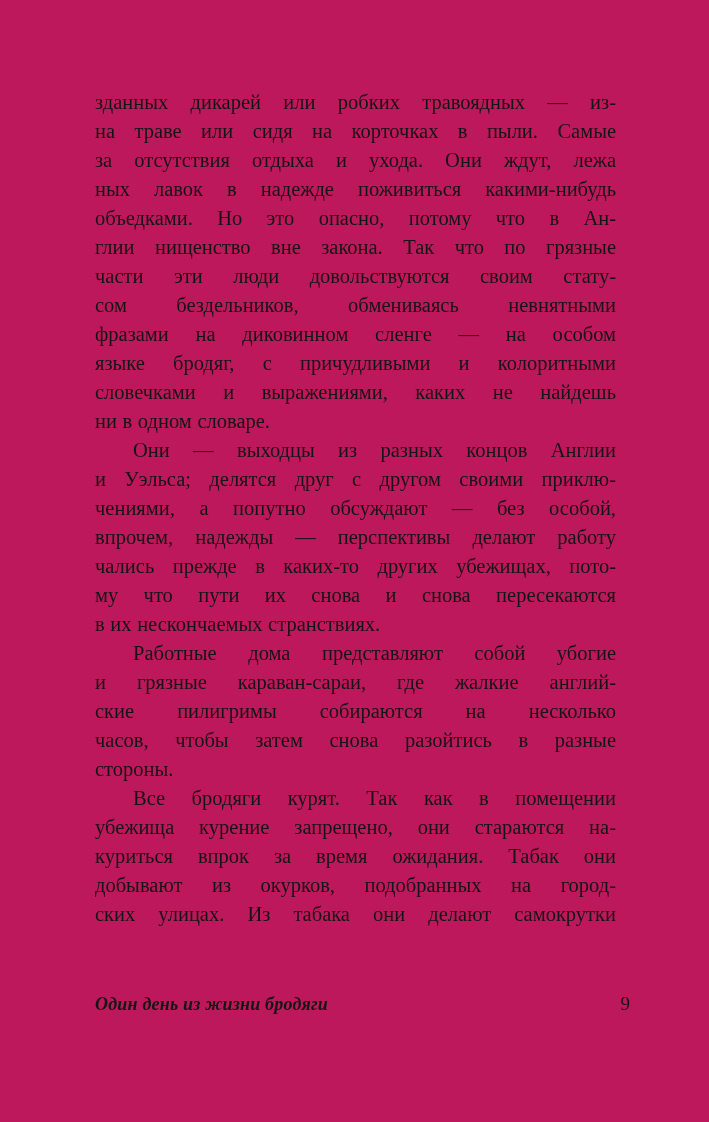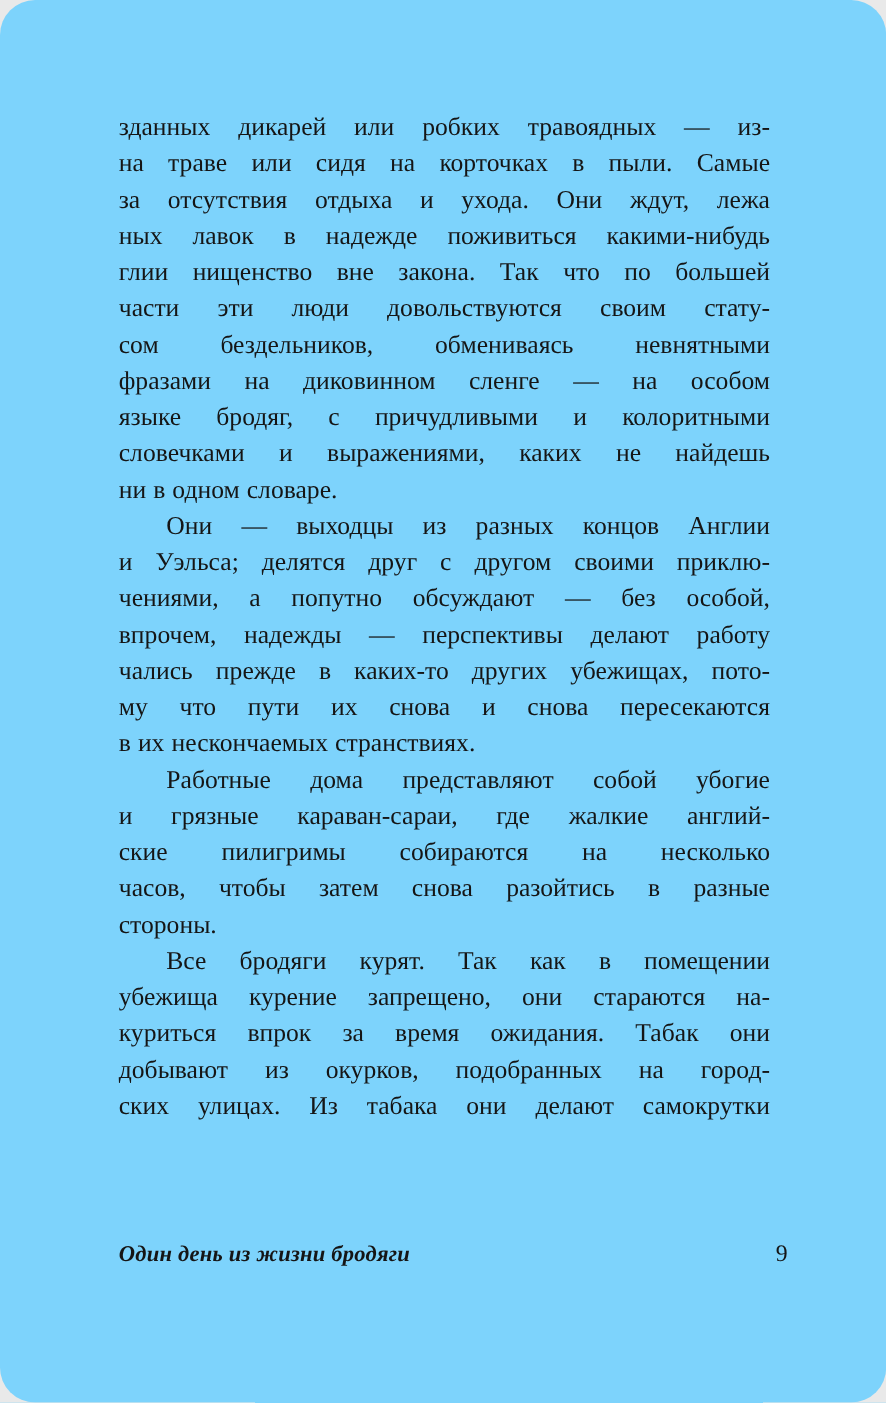--- a/index.html
+++ b/index.html
@@ -5,25 +5,24 @@
   html, body {
     margin: 0;
     padding: 0;
     background: #e9e9e9;
   }
   .page {
     position: relative;
     width: 709px;
     height: 1122px;
     margin: 0 auto;
-    background: #7dd3fc;
+    background: #be185d;
     color: #151515;
     font-family: "Liberation Serif", "DejaVu Serif", serif;
     overflow: hidden;
-    border-radius: 28px;
   }
   .text-block {
     position: absolute;
     top: 88px;
     left: 95px;
     width: 521px;
     font-size: 20.5px;
     line-height: 29px;
   }
   .paragraph {
@@ -67,21 +66,22 @@
 
 <div class="page">
 
   <div class="text-block">
 
   <div class="paragraph">
         <div class="text-line">зданных дикарей или робких травоядных — из-</div>
         <div class="text-line">на траве или сидя на корточках в пыли. Самые</div>
         <div class="text-line">за отсутствия отдыха и ухода. Они ждут, лежа</div>
         <div class="text-line">ных лавок в надежде поживиться какими-нибудь</div>
-        <div class="text-line">глии нищенство вне закона. Так что по большей</div>
+        <div class="text-line">объедками. Но это опасно, потому что в Ан-</div>
+        <div class="text-line">глии нищенство вне закона. Так что по грязные</div>
         <div class="text-line">части эти люди довольствуются своим стату-</div>
         <div class="text-line">сом бездельников, обмениваясь невнятными</div>
         <div class="text-line">фразами на диковинном сленге — на особом</div>
         <div class="text-line">языке бродяг, с причудливыми и колоритными</div>
         <div class="text-line">словечками и выражениями, каких не найдешь</div>
         <div class="text-line last-line">ни в одном словаре.</div>
       </div>
       <div class="paragraph indented">
         <div class="text-line">Они — выходцы из разных концов Англии</div>
         <div class="text-line">и Уэльса; делятся друг с другом своими приклю-</div>

